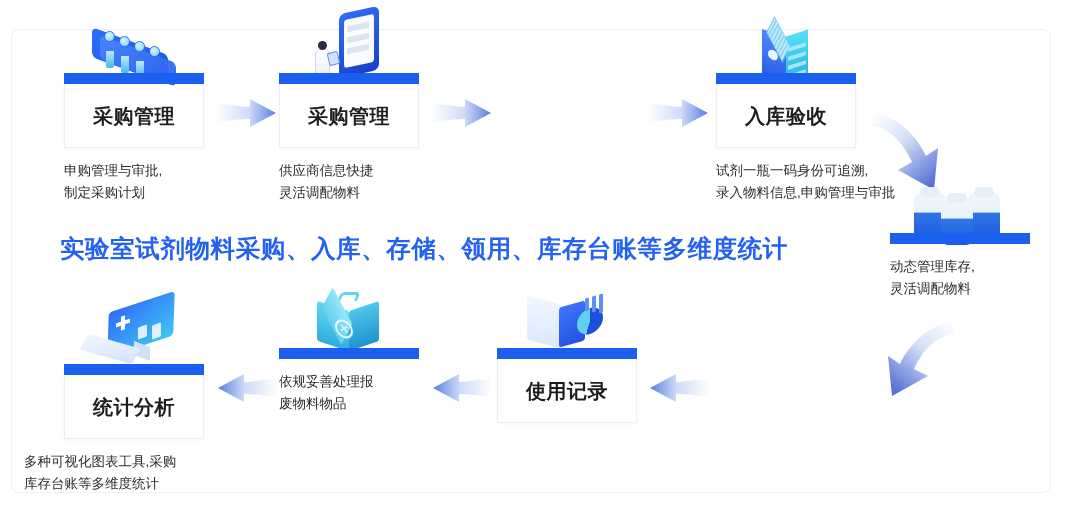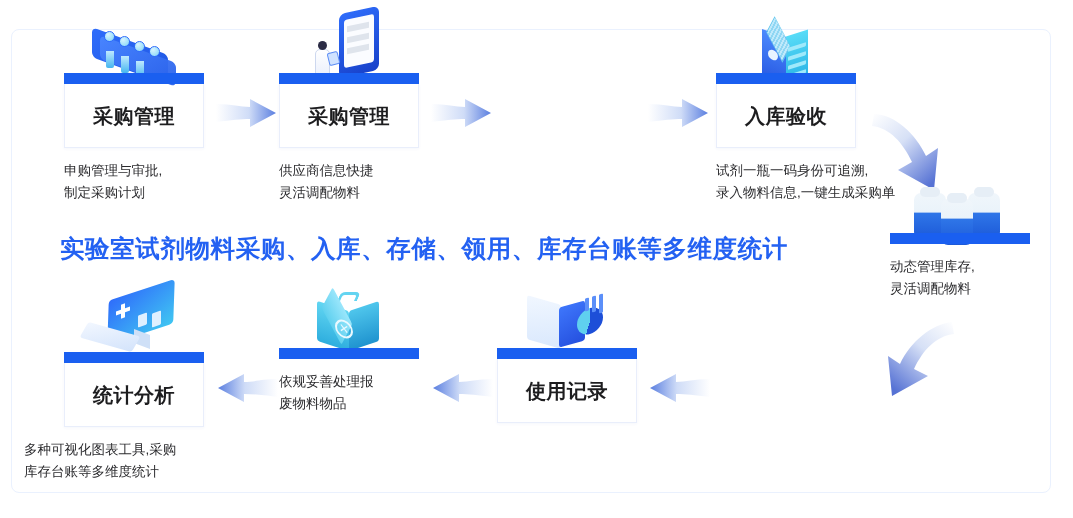--- a/index.html
+++ b/index.html
@@ -518,21 +518,21 @@
       <div class="slot" style="top:22px;"></div>
       <div class="slot" style="top:31px;"></div>
       <div class="slot" style="top:40px;"></div>
       <div class="slot" style="top:49px;"></div>
     </div>
     <div class="bar"></div>
     <div class="card">
       <div class="title">入库验收</div>
     </div>
     <div class="desc desc-left" style="width:220px;">试剂一瓶一码身份可追溯,
-录入物料信息,一键生成采购单</div>
+录入物料信息,申购管理与审批</div>
   </div>
 
   <div class="arrow-d" style="left:872px; top:112px;">
     <svg width="84" height="86" viewBox="0 0 84 86">
       <defs>
         <linearGradient id="gD1" x1="0" y1="0" x2="0.8" y2="1">
           <stop offset="0%" stop-color="#ffffff"></stop>
           <stop offset="45%" stop-color="#d6e0f6"></stop>
           <stop offset="100%" stop-color="#5672d4"></stop>
         </linearGradient>
@@ -563,21 +563,21 @@
         <linearGradient id="gD2" x1="1" y1="0" x2="0.2" y2="1">
           <stop offset="0%" stop-color="#ffffff"></stop>
           <stop offset="45%" stop-color="#d6e0f6"></stop>
           <stop offset="100%" stop-color="#5672d4"></stop>
         </linearGradient>
       </defs>
       <path d="M90,2 C70,4 48,22 38,44 L26,36 L30,76 L66,56 L52,49 C61,30 74,16 92,14 Z" fill="url(#gD2)"></path>
     </svg>
   </div>
 
-  <div class="node" style="left:64px; top:352px;">
+  <div class="node" style="left:64px; top:364px;">
     <div class="art monitor" style="left:14px; top:-62px;">
       <div class="scr"></div>
       <div class="plus"></div>
       <div class="bar2" style="left:60px; top:24px; width:9px; height:12px;"></div>
       <div class="bar2" style="left:74px; top:22px; width:9px; height:14px;"></div>
       <div class="stand"></div>
       <div class="kbd"></div>
     </div>
     <div class="bar"></div>
     <div class="card">

